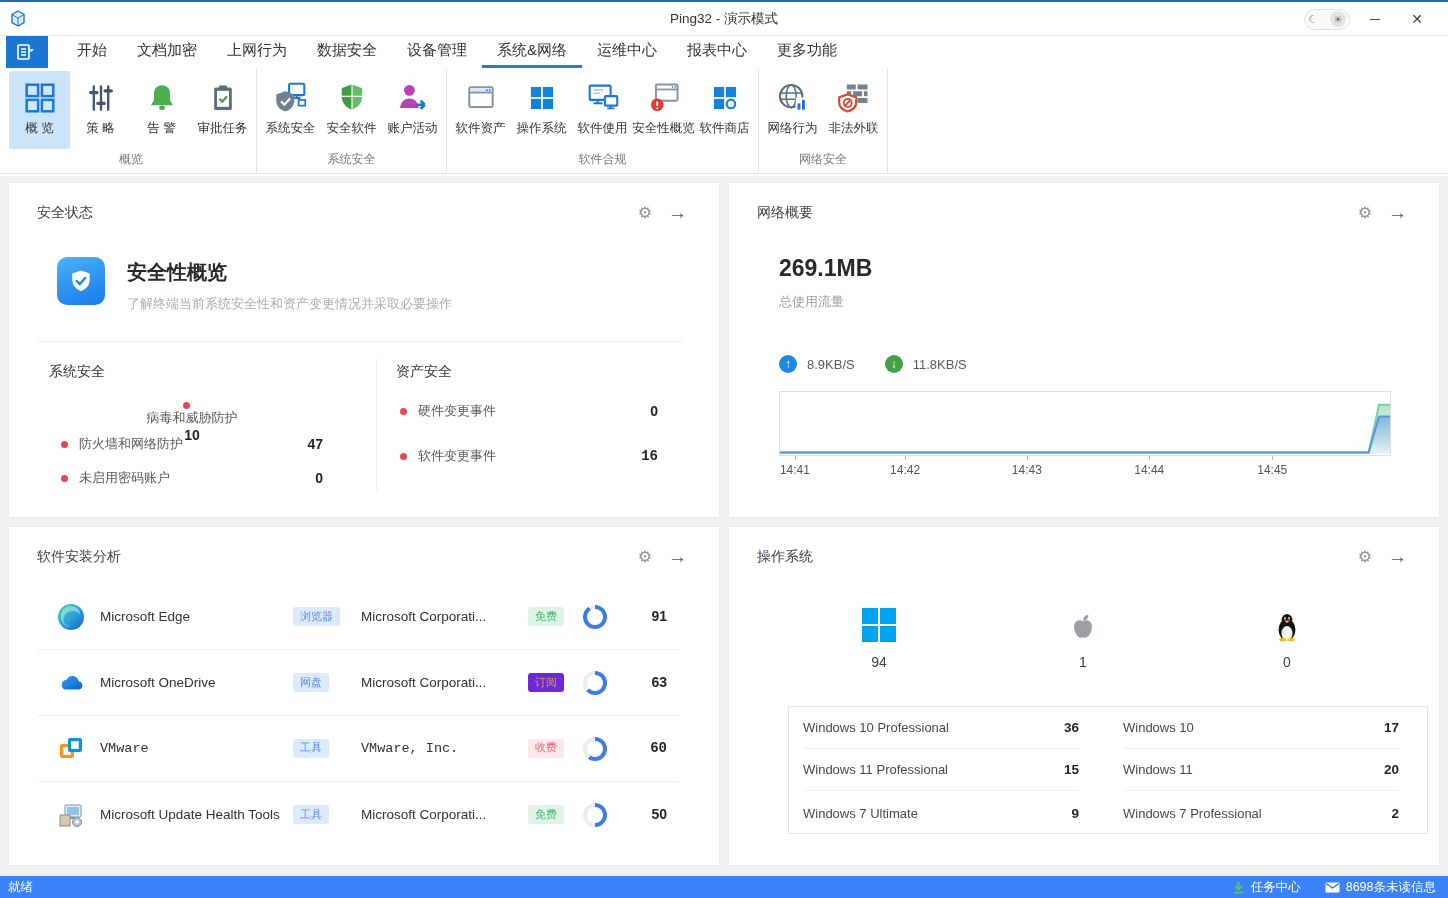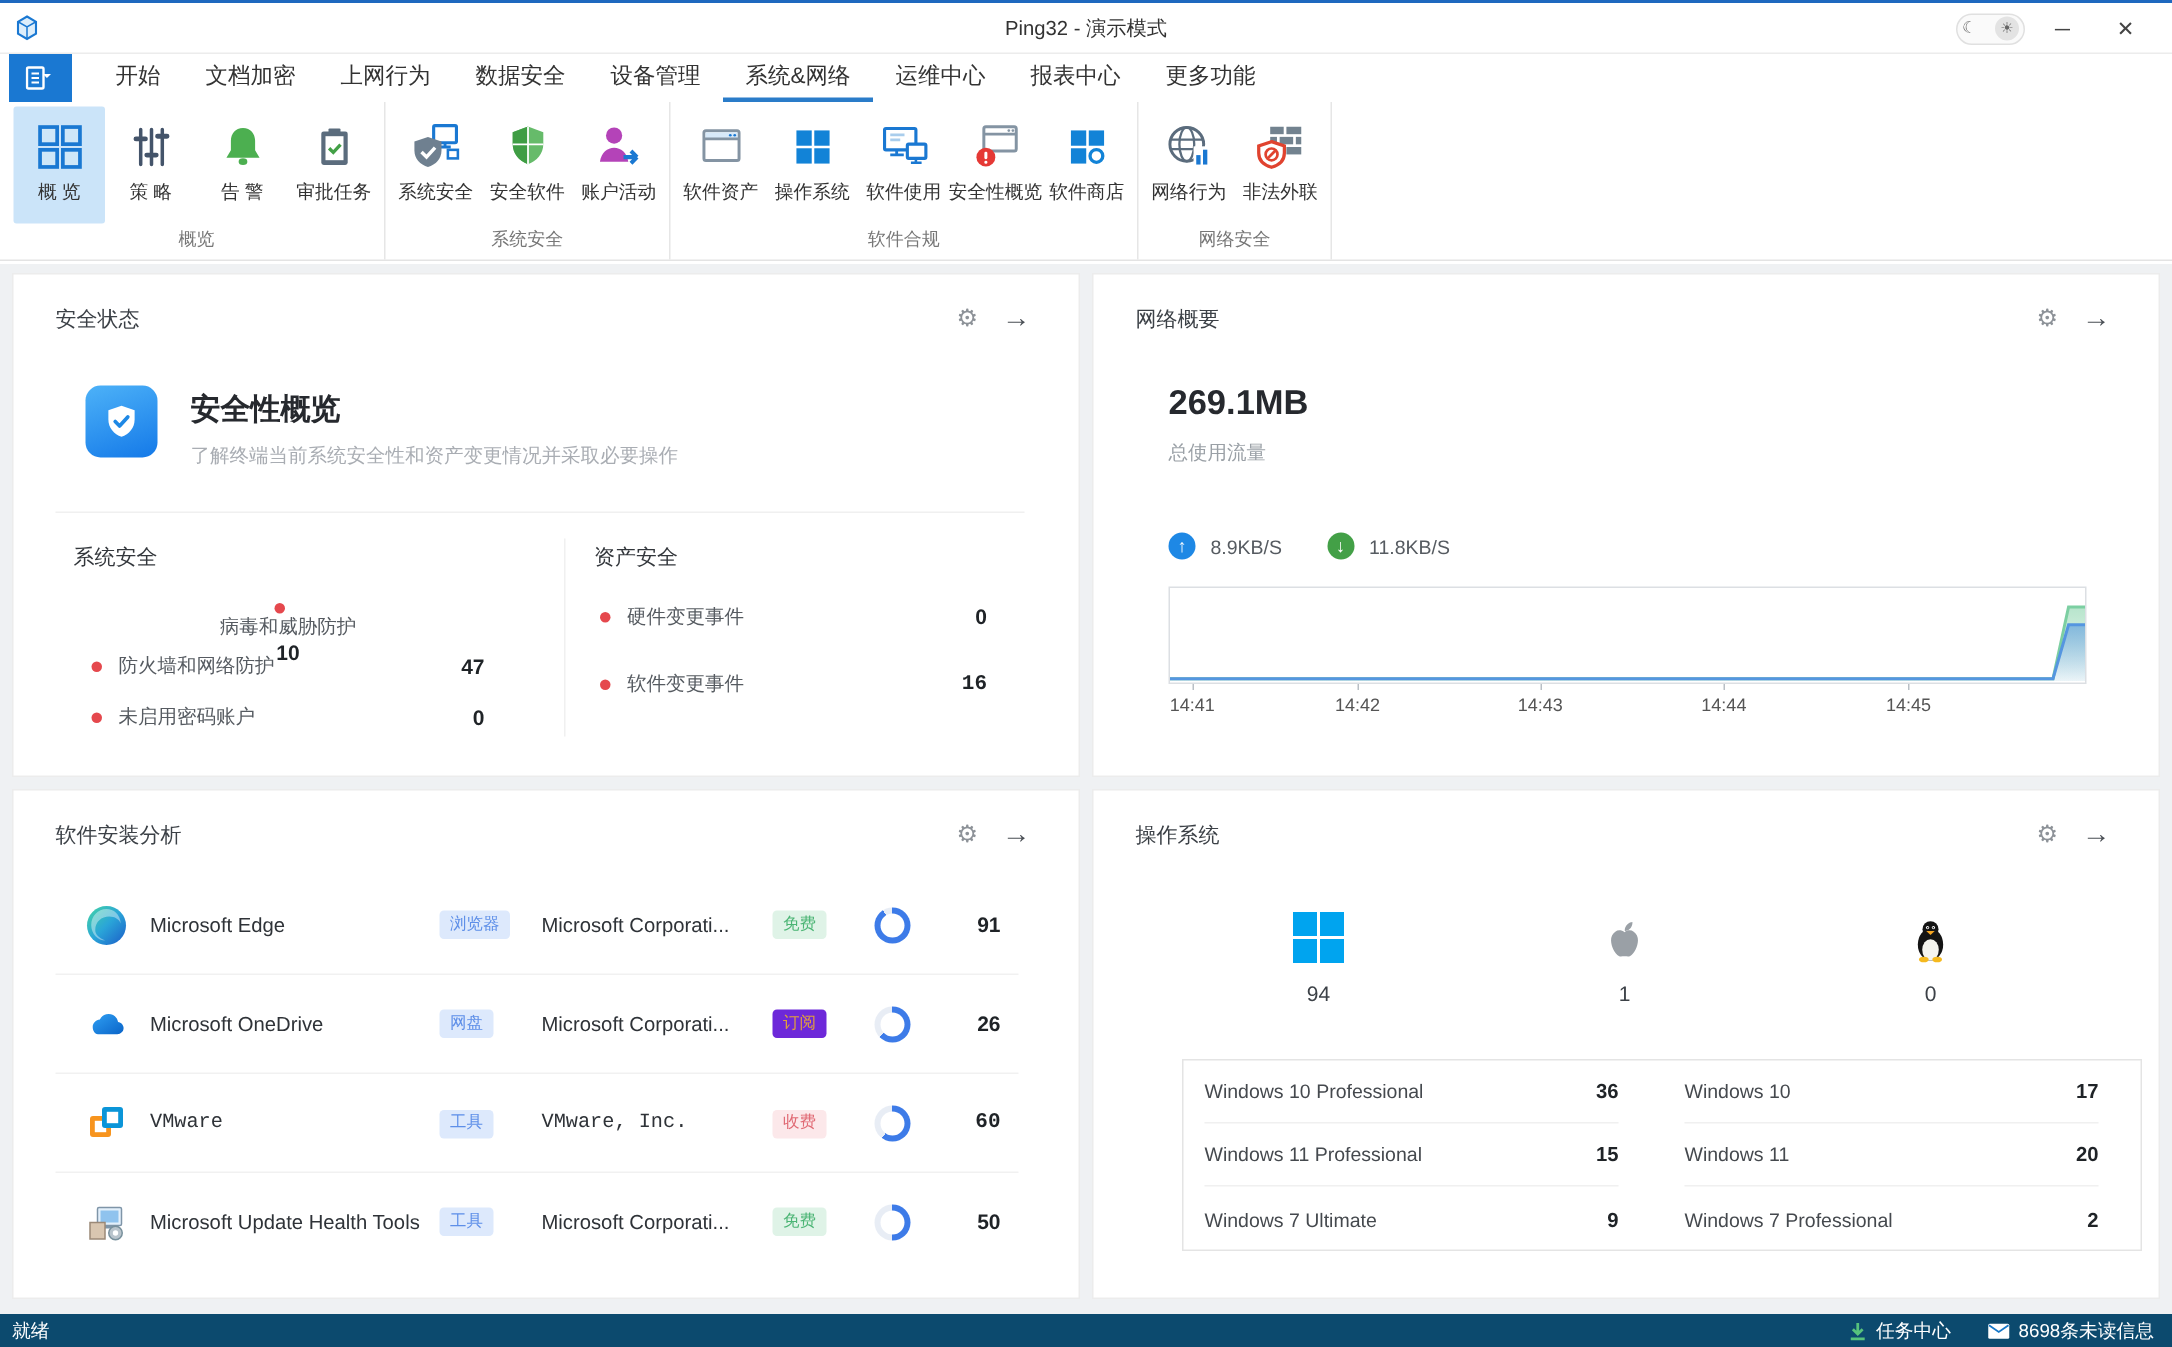--- a/index.html
+++ b/index.html
@@ -74,21 +74,21 @@
   .xlab { position:absolute; top:7px; transform:translateX(-50%); font-size:12px; color:#555; white-space:nowrap; }
   .xtick { position:absolute; top:0; height:4px; border-left:1px solid #b9bfc6; }
 
   
   .app-row { position:absolute; left:28px; right:40px; height:66px; border-bottom:1px solid #f1f1f1; cursor:pointer; }
   .app-row.last { border-bottom:none; }
   .app-icon { position:absolute; left:20px; top:19px; width:28px; height:28px; }
   .app-name { position:absolute; left:63px; top:25px; font-size:13.5px; color:#2f3338; }
   .app-cat { position:absolute; left:256px; top:22px; }
   .app-vendor { position:absolute; left:324px; top:25px; font-size:13.5px; color:#2f3338; width:150px; white-space:nowrap; }
-  .app-price { position:absolute; left:478px; top:22px; }
+  .app-price { position:absolute; left:491px; top:22px; }
   .badge { display:inline-block; font-size:11px; padding:4px 7px; border-radius:3px; line-height:1; }
   .badge.cat { background:#dde9fc; color:#5e8fe8; }
   .badge.free { background:#dff3e7; color:#4cb575; }
   .badge.sub { background:#6d28d9; color:#e0a03c; }
   .badge.paid { background:#fce8ea; color:#e06a74; }
   .ring { position:absolute; left:546px; top:21px; width:24px; height:24px; border-radius:50%; }
   .ring::after { content:""; position:absolute; inset:4px; background:#fff; border-radius:50%; }
   .app-val { position:absolute; right:12px; top:24px; font-size:14px; font-weight:bold; color:#1f2327; }
 
   
@@ -97,21 +97,21 @@
   .plat .pcount { margin-top:11px; font-size:14px; color:#3c4147; }
   .os-box { position:absolute; left:59px; top:179px; width:640px; height:128px; border:1px solid #e4e4e4; }
   .os-col { position:absolute; top:0; bottom:0; width:320px; }
   .os-col.c0 { left:0; } .os-col.c1 { left:320px; }
   .os-row { position:absolute; left:14px; right:30px; height:42px; display:flex; align-items:center; justify-content:space-between; border-bottom:1px solid #f0f0f0; cursor:pointer; }
   .os-row.r0 { top:0; } .os-row.r1 { top:42px; } .os-row.r2 { top:84px; border-bottom:none; height:44px; }
   .os-row .lbl { font-size:13px; color:#45494e; }
   .os-row .num { font-size:13.5px; font-weight:bold; color:#1f2327; }
 
   
-  .statusbar { position:absolute; left:0; right:0; bottom:0; height:22px; background:#0c4a6e; color:#fff; display:flex; align-items:center; font-size:12.5px; }
+  .statusbar { position:absolute; left:0; right:0; bottom:0; height:22px; background:#3b82f6; color:#fff; display:flex; align-items:center; font-size:12.5px; }
   .sb-ready { margin-left:8px; }
   .sb-right { margin-left:auto; display:flex; align-items:center; gap:7px; padding-right:12px; }
   .sb-item { display:flex; align-items:center; gap:6px; cursor:pointer; }
   .sb-gap { width:10px; }
 </style>
 </head>
 <body>
 
 <div class="app">
   <div class="topline"></div>
@@ -504,21 +504,21 @@
                 </linearGradient>
               </defs>
               <path d="M8.2 20.5h13c2.3 0 4.2-1.8 4.2-4.1 0-2.1-1.6-3.8-3.7-4.1-.5-3-3.1-5.3-6.3-5.3-2.6 0-4.8 1.5-5.8 3.7-2.7.2-4.8 2.4-4.8 5 0 2.8 1.8 4.8 3.4 4.8z" fill="url(#odg)"></path>
             </svg>
         </span>
         <span class="app-name">Microsoft OneDrive</span>
         <span class="app-cat"><span class="badge cat">网盘</span></span>
         <span class="app-vendor">Microsoft Corporati...</span>
         <span class="app-price"><span class="badge sub">订阅</span></span>
         <span class="ring" style="background: conic-gradient(rgb(61, 123, 232) 63%, rgb(232, 237, 245) 0deg);"></span>
-        <span class="app-val">26</span>
+        <span class="app-val">63</span>
       </div>
 
       <div class="app-row" style="top:189px;font-family:Liberation Mono, monospace;">
         <span class="app-icon">
           <svg viewBox="0 0 28 28" width="28">
               <rect x="3" y="9" width="14" height="14" rx="2" fill="#f7941e"></rect>
               <rect x="6.2" y="12.2" width="7.6" height="7.6" fill="#fff"></rect>
               <rect x="11" y="3" width="14" height="14" rx="2" fill="#0b95d8"></rect>
               <rect x="14.2" y="6.2" width="7.6" height="7.6" fill="#fff"></rect>
             </svg>

